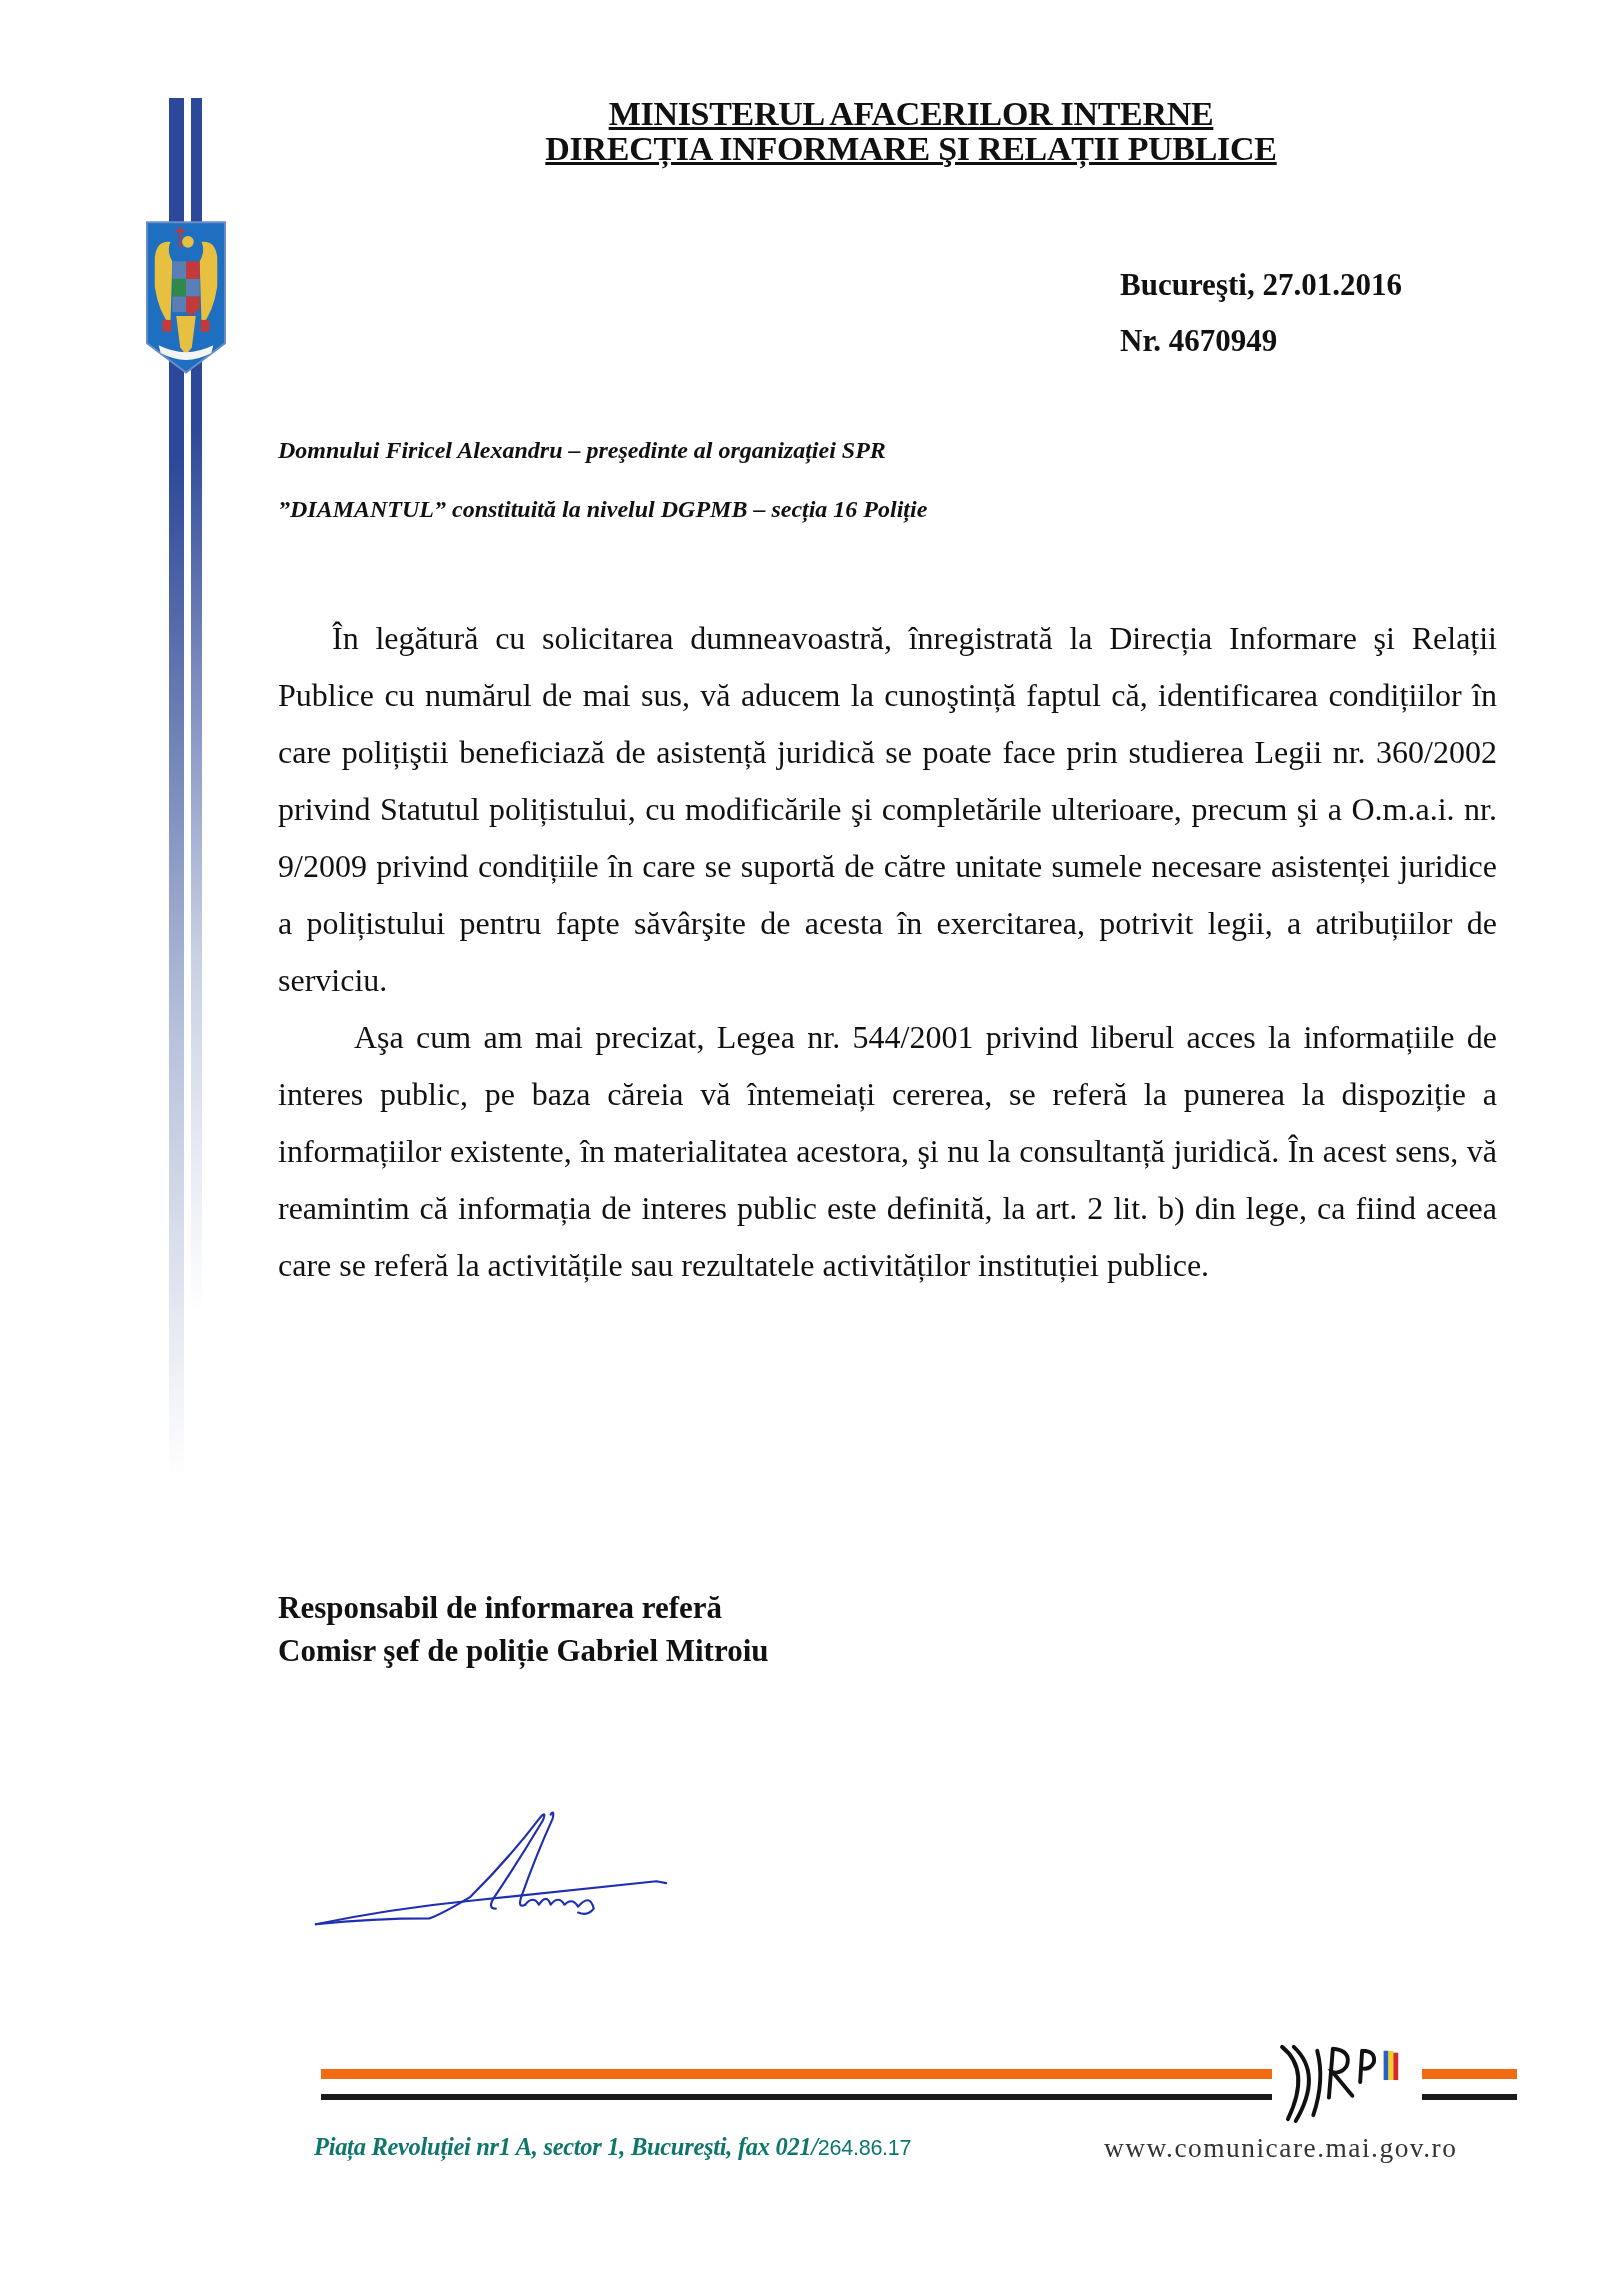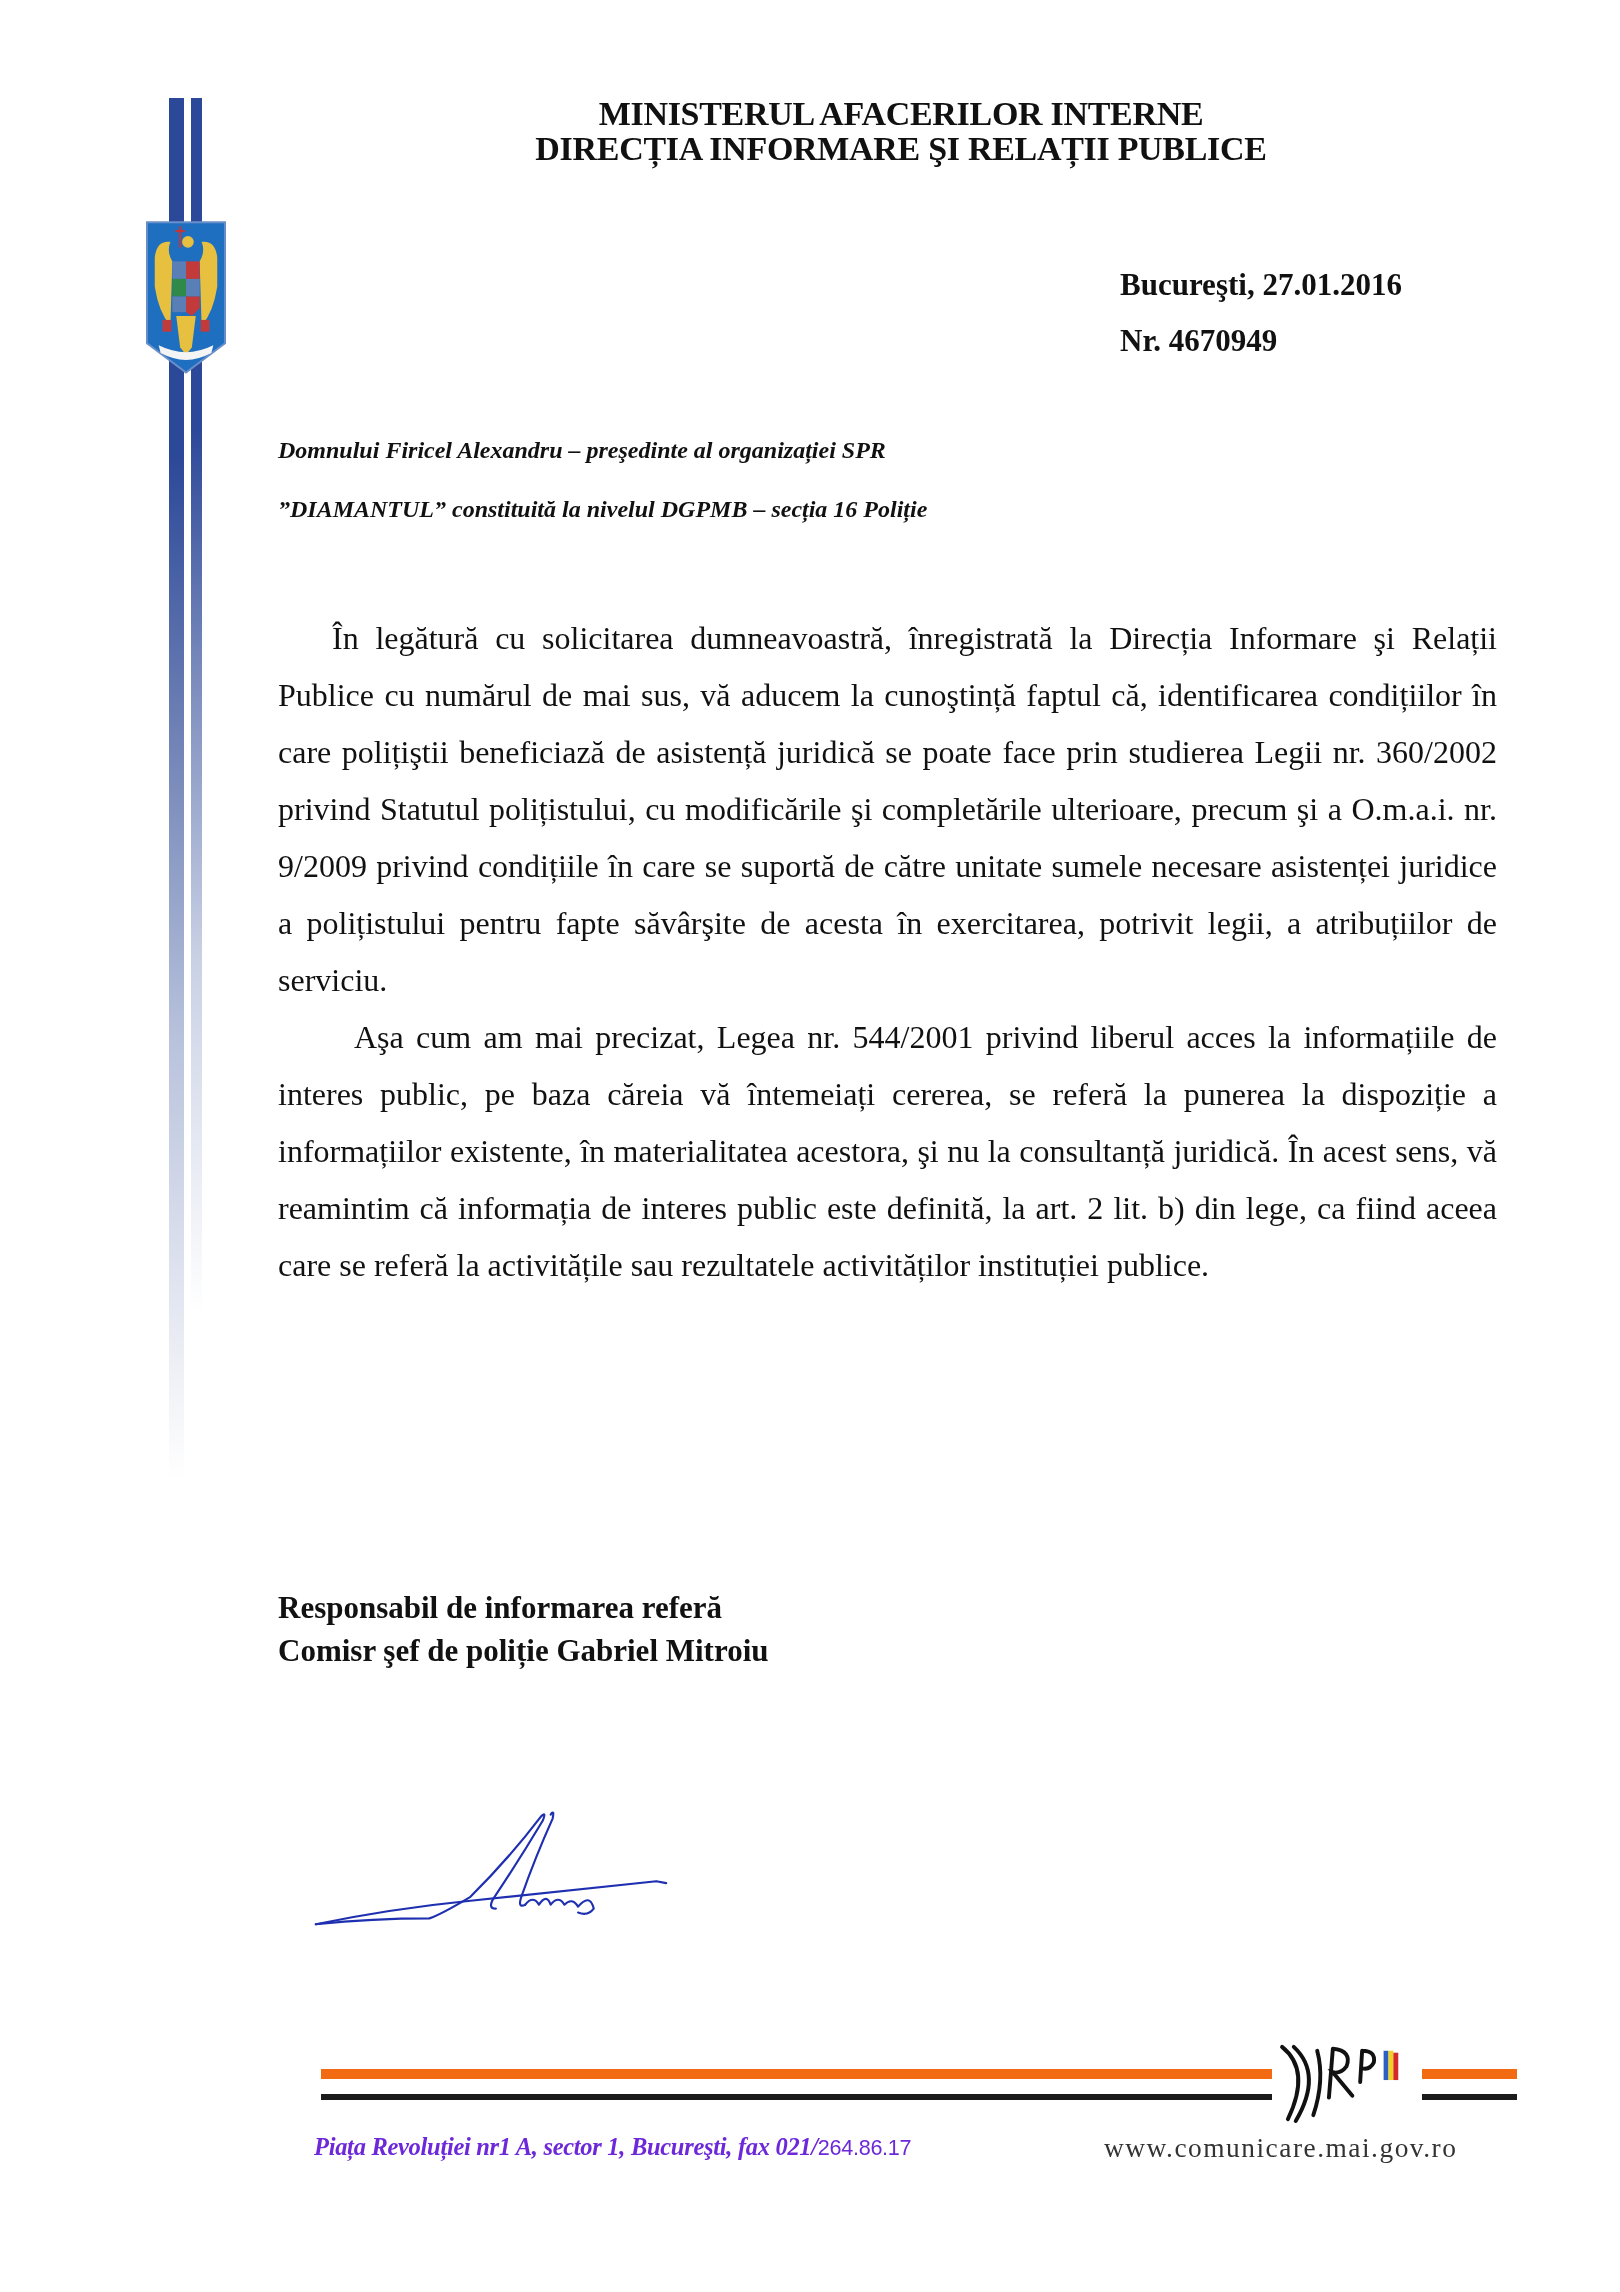--- a/index.html
+++ b/index.html
@@ -10,22 +10,22 @@
   .stripe { position: absolute; top: 98px; height: 1382px; }
   .stripe-a { left: 169px; width: 14.7px;
     background: linear-gradient(to bottom, #2c4898 0%, #2c4898 26%, #6c7fb4 45%, #b8c2dc 68%, #eef0f6 92%, rgba(255,255,255,0) 100%); }
   .stripe-b { left: 191px; width: 10.8px;
     background: linear-gradient(to bottom, #2c4898 0%, #2c4898 24%, #7b8cbd 42%, #c8d0e4 62%, rgba(255,255,255,0) 88%); }
 
   
   .crest { position: absolute; left: 145px; top: 218px; width: 82px; width: 82px; height: 157px; }
 
   
-  .header { position: absolute; left: 396px; width: 1010px; top: 96px; text-align: center;
-            font-weight: bold; font-size: 34px; line-height: 35px; letter-spacing: -0.3px; }
+  .header { position: absolute; left: 406px; width: 1010px; top: 96px; text-align: center;
+            font-weight: bold; font-size: 34px; line-height: 35px; letter-spacing: -0.3px; text-decoration: underline; }
   .header div { white-space: nowrap; }
 
   .dateblock { position: absolute; left: 1120px; top: 257px; font-weight: bold; font-size: 31px; line-height: 56px; }
 
   .addressee { position: absolute; left: 278px; top: 421px; width: 1235px;
                font-style: italic; font-weight: bold; font-size: 24px; line-height: 59px; white-space: nowrap; }
 
   .body { position: absolute; left: 278px; top: 610px; width: 1219px;
           font-size: 32px; line-height: 57px; text-align: justify; }
   .body p { margin: 0; text-indent: 54px; }
@@ -39,21 +39,21 @@
   .footer-bar { position: absolute; height: 9.8px; background: #f26a12; }
   .footer-bar.b1 { left: 321px; top: 2069px; width: 951px; }
   .footer-bar.b2 { left: 1422px; top: 2069px; width: 95px; }
   .footer-line { position: absolute; height: 5.9px; background: #1b1b1b; }
   .footer-line.l1 { left: 321px; top: 2094px; width: 951px; }
   .footer-line.l2 { left: 1422px; top: 2094px; width: 95px; }
 
   .dirp-logo { position: absolute; left: 1272px; top: 2041px; width: 149px; height: 83px; }
 
   .footer-address { position: absolute; left: 314px; top: 2133px; font-style: italic; font-weight: bold;
-                    font-size: 24.5px; color: #6d28d9; white-space: nowrap; letter-spacing: -0.3px; text-align: right; }
+                    font-size: 24.5px; color: #0f766e; white-space: nowrap; letter-spacing: -0.3px; text-align: right; }
   .footer-address .fax-num { font-style: normal; font-weight: normal; font-family: "Liberation Sans", sans-serif; font-size: 21.6px; }
   .footer-web { position: absolute; left: 1104px; top: 2133px; font-size: 27.4px; color: #333;
                 letter-spacing: 1.5px; white-space: nowrap; }
 </style>
 </head>
 <body>
 
 <div class="stripe stripe-a"></div>
 <div class="stripe stripe-b"></div>
 

